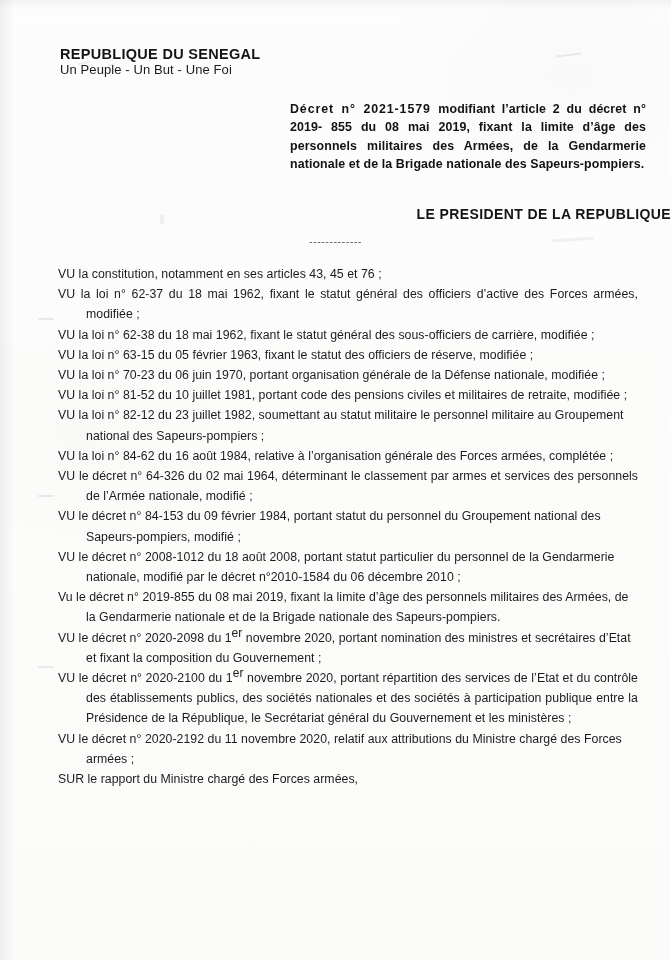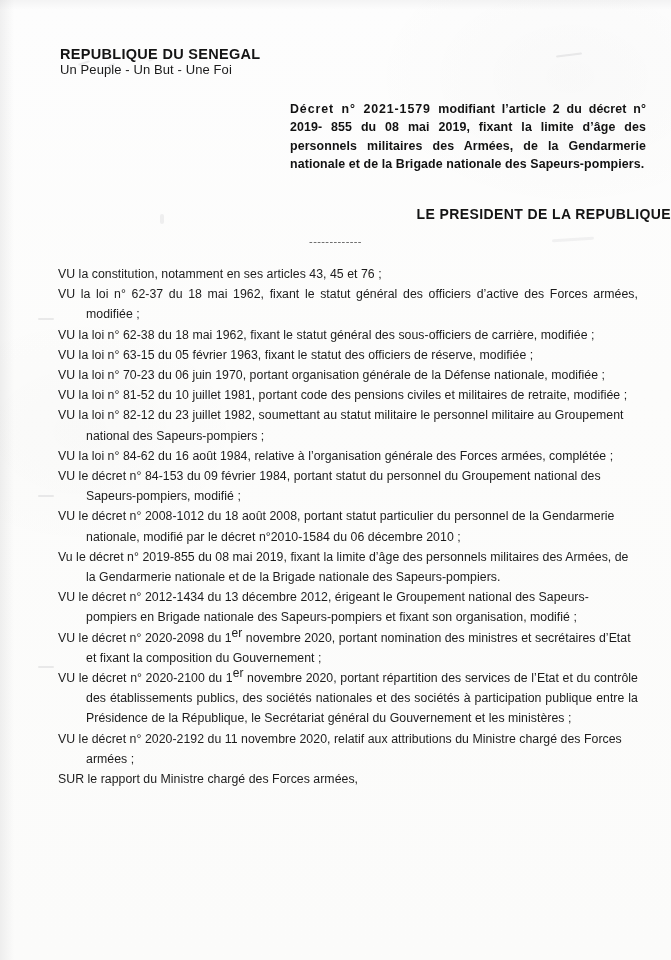--- a/index.html
+++ b/index.html
@@ -190,28 +190,28 @@
     <div class="clause">VU la loi n° 63-15 du 05 février 1963, fixant le statut des officiers de réserve, modifiée ;</div>
 
     <div class="clause justify">VU la loi n° 70-23 du 06 juin 1970, portant organisation générale de la Défense nationale, modifiée ;</div>
 
     <div class="clause">VU la loi n° 81-52 du 10 juillet 1981, portant code des pensions civiles et militaires de retraite, modifiée ;</div>
 
     <div class="clause">VU la loi n° 82-12 du 23 juillet 1982, soumettant au statut militaire le personnel militaire au Groupement national des Sapeurs-pompiers ;</div>
 
     <div class="clause">VU la loi n° 84-62 du 16 août 1984, relative à l’organisation générale des Forces armées, complétée ;</div>
 
+    <div class="clause justify">VU le décret n° 64-326 du 02 mai 1964, déterminant le classement par armes et services des personnels de l’Armée nationale, modifié ;</div>
 
     <div class="clause">VU le décret n° 84-153 du 09 février 1984, portant statut du personnel du Groupement national des Sapeurs-pompiers, modifié ;</div>
 
     <div class="clause">VU le décret n° 2008-1012 du 18 août 2008, portant statut particulier du personnel de la Gendarmerie nationale, modifié par le décret n°2010-1584 du 06 décembre 2010 ;</div>
 
     <div class="clause">Vu le décret n° 2019-855 du 08 mai 2019, fixant la limite d’âge des personnels militaires des Armées, de la Gendarmerie nationale et de la Brigade nationale des Sapeurs-pompiers.</div>
 
-    <div class="clause">VU le décret n° 2012-1434 du 13 décembre 2012, érigeant le Groupement national des Sapeurs-pompiers en Brigade nationale des Sapeurs-pompiers et fixant son  organisation, modifié ;</div>
 
     <div class="clause">
       <span>VU le décret n° 2020-2098 du 1</span><sup>er</sup><span> novembre 2020, portant nomination des ministres et secrétaires d’Etat et fixant la composition du Gouvernement ;</span>
     </div>
 
     <div class="clause justify">
       <span>VU le décret n° 2020-2100 du 1</span><sup>er</sup><span> novembre 2020, portant répartition des services de l’Etat et du contrôle des établissements publics, des sociétés nationales et des sociétés à participation publique entre la Présidence de la République, le Secrétariat général du Gouvernement et les ministères ;</span>
     </div>
 
     <div class="clause">VU le décret n° 2020-2192 du 11 novembre 2020, relatif aux attributions du Ministre chargé des Forces armées ;</div>

